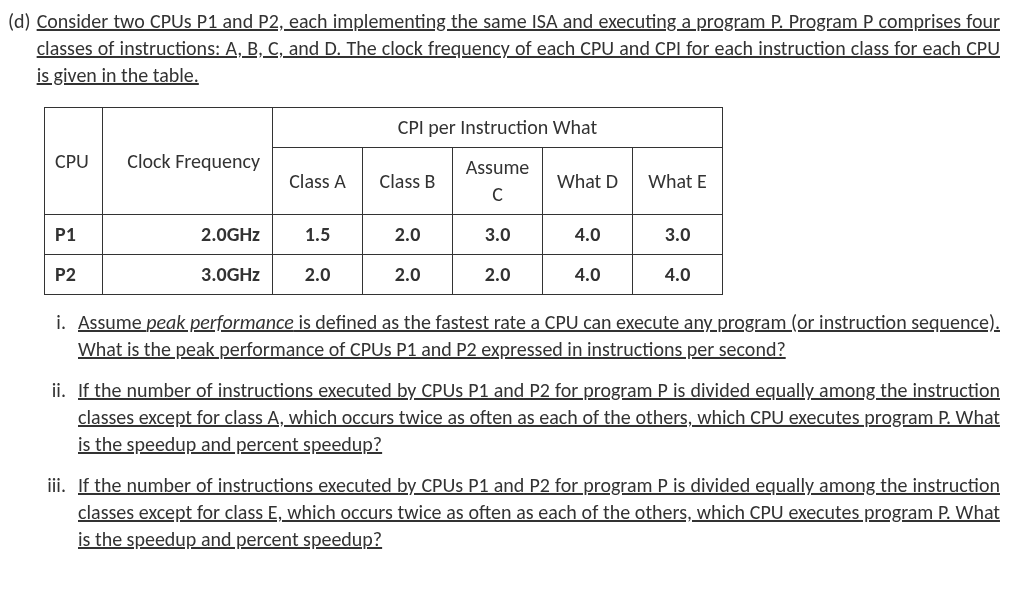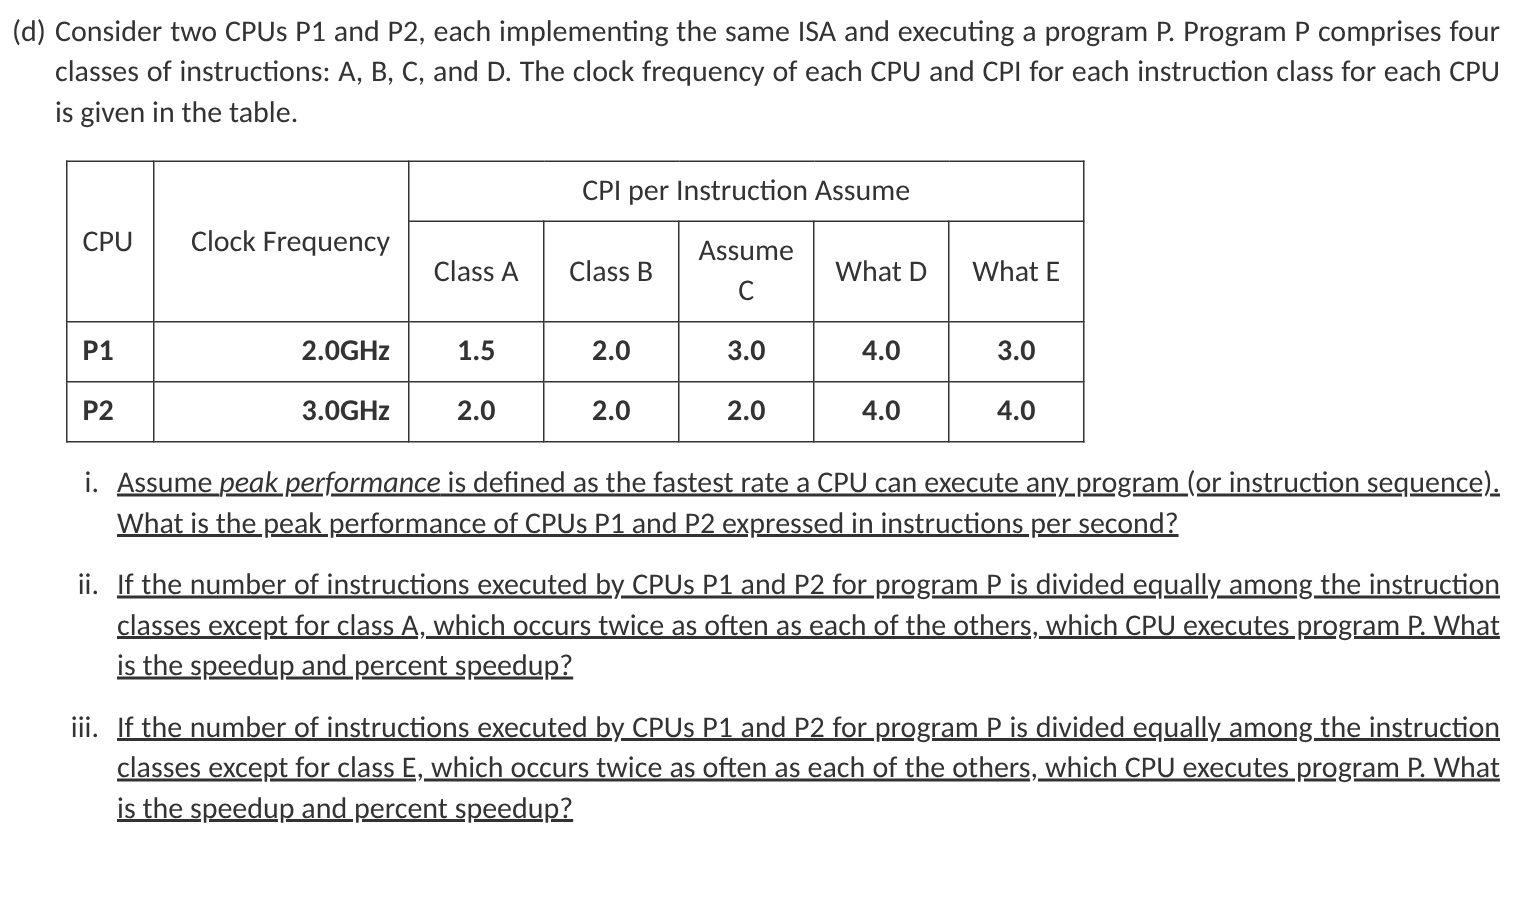--- a/index.html
+++ b/index.html
@@ -22,20 +22,21 @@
       text-align: justify;
       margin-bottom: 18px;
     }
     .problem-label {
       flex-shrink: 0;
       padding-right: 6px;
     }
     .problem-text {
       flex: 1;
       text-align: justify;
+      text-decoration: underline;
     }
     table {
       border-collapse: collapse;
       margin-left: 36px;
       margin-bottom: 14px;
     }
     th, td {
       border: 1px solid #333;
       padding: 6px 12px;
       font-weight: bold;
@@ -92,21 +93,21 @@
 <div class="problem-header">
   <span class="problem-label">(d)</span>
   <span class="problem-text">Consider two CPUs P1 and P2, each implementing the same ISA and executing a program P. Program P comprises four classes of instructions: A, B, C, and D. The clock frequency of each CPU and CPI for each instruction class for each CPU is given in the table.</span>
 </div>
 
 <table>
   <tbody>
       <tr>
     <th rowspan="2" class="col-cpu header-cell">CPU</th>
     <th rowspan="2" class="col-freq header-cell">Clock Frequency</th>
-    <th colspan="5" class="header-cell">CPI per Instruction Assume</th>
+    <th colspan="5" class="header-cell">CPI per Instruction What</th>
   </tr>
   <tr>
     <th class="col-class header-cell">Class A</th>
     <th class="col-class header-cell">Class B</th>
     <th class="col-class header-cell">Assume C</th>
     <th class="col-class header-cell">What D</th>
     <th class="col-class header-cell">What E</th>
   </tr>
   <tr>
     <td class="col-cpu">P1</td>

